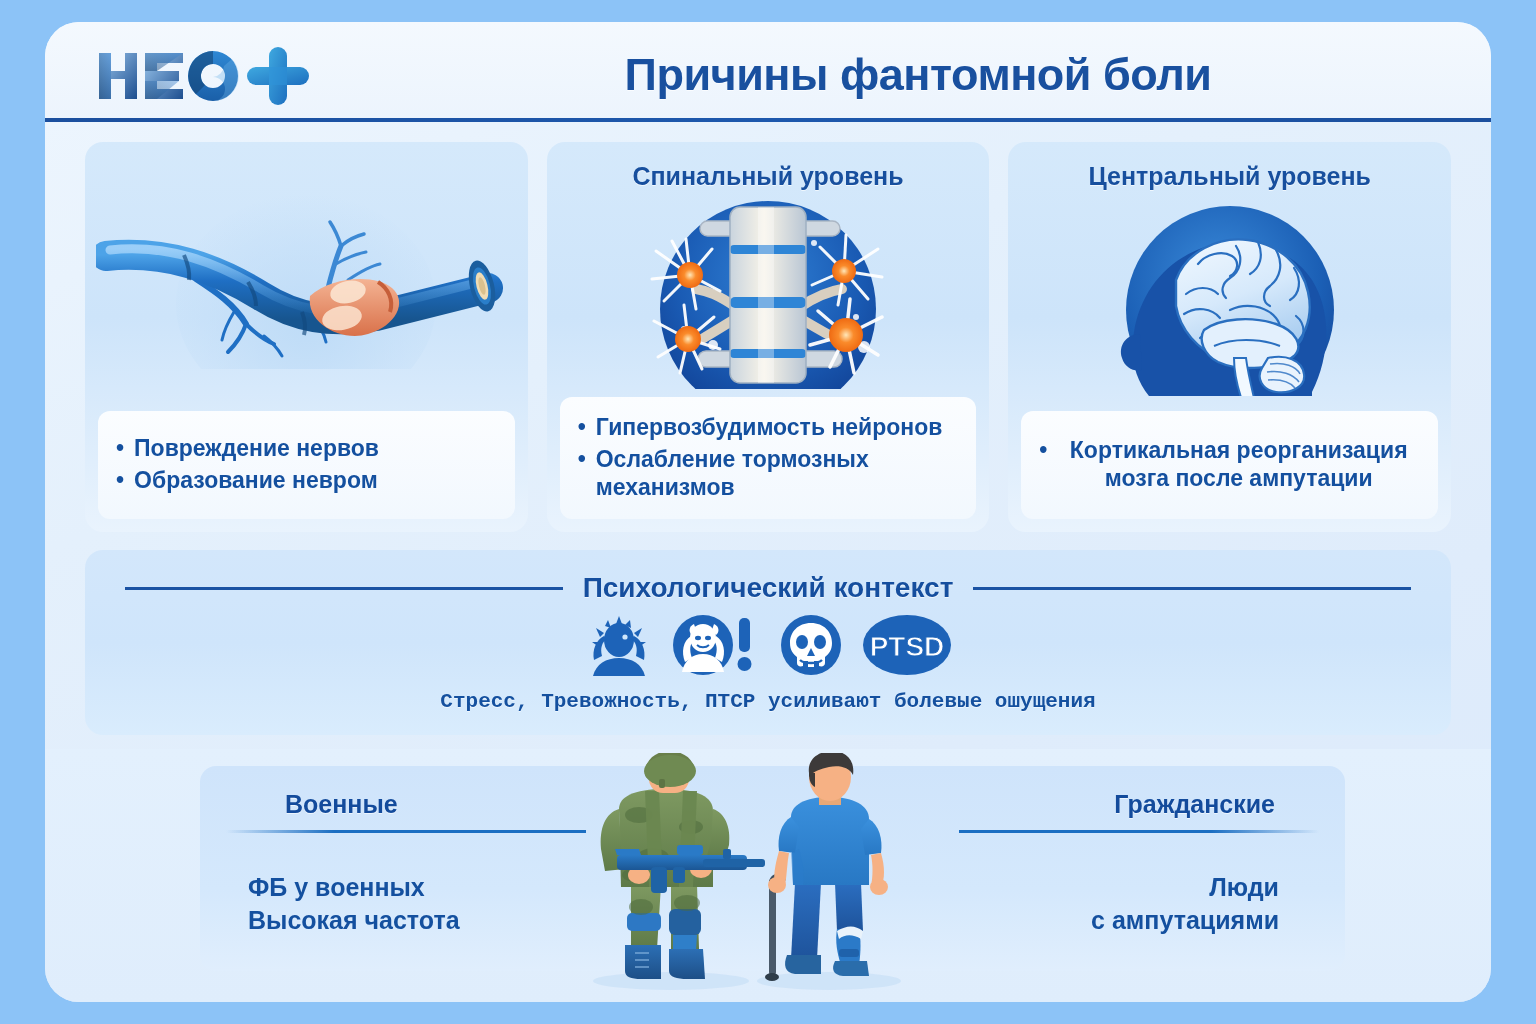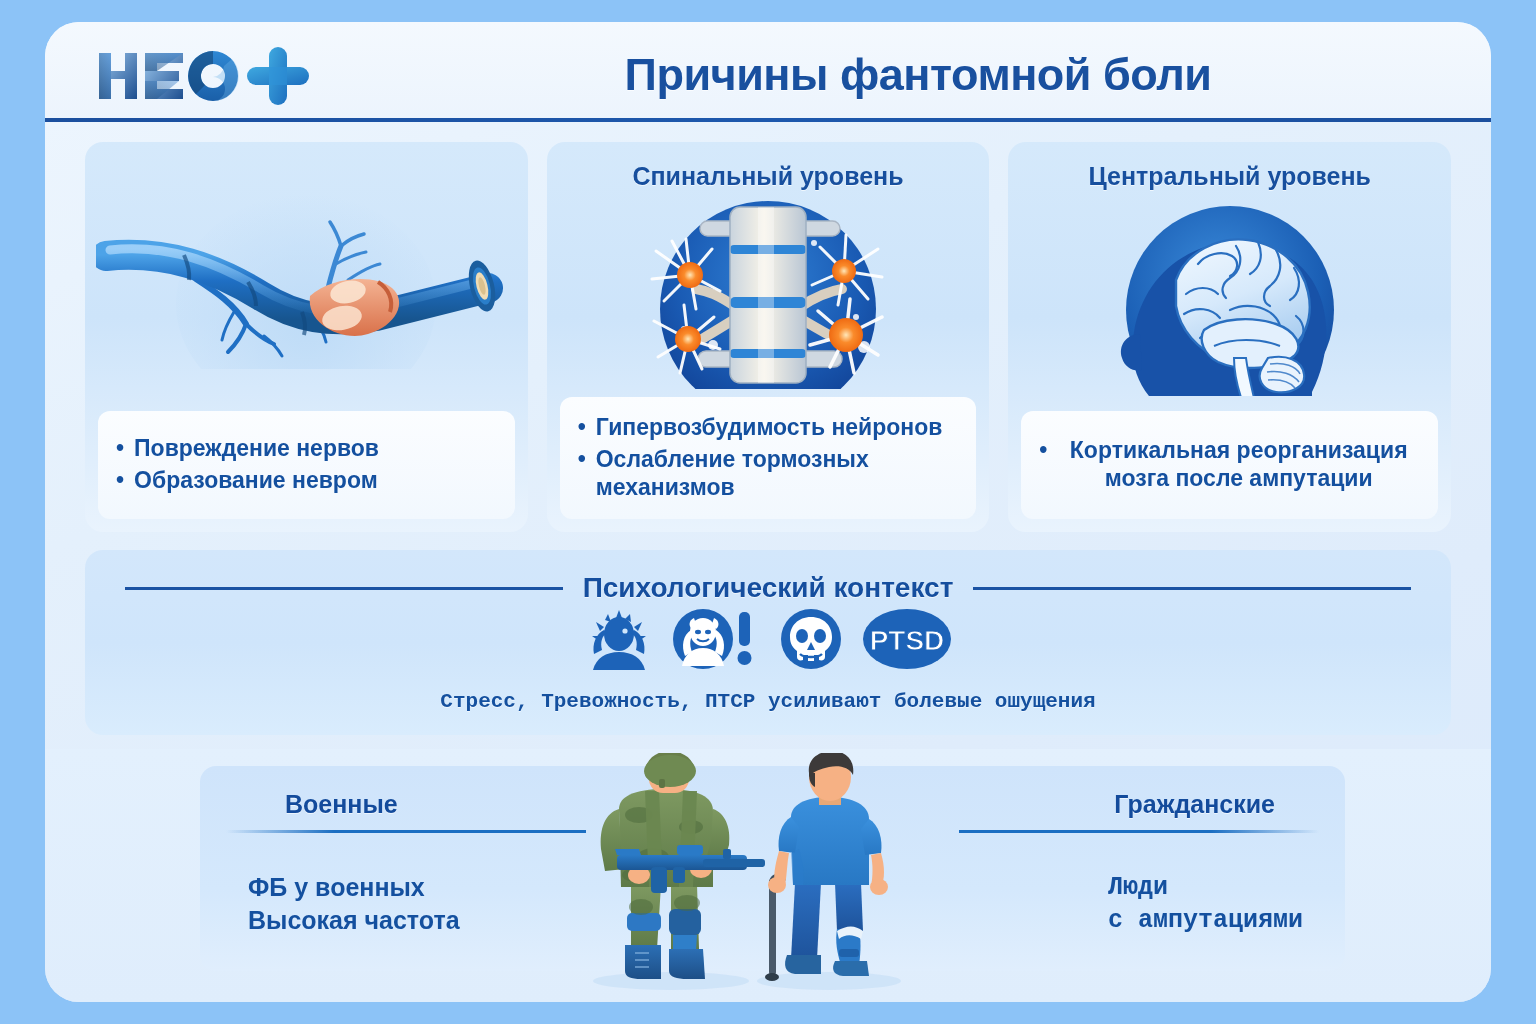--- a/index.html
+++ b/index.html
@@ -123,21 +123,21 @@
     display: flex; align-items: center; gap: 20px;
   }
   .psy-rule { flex: 1 1 auto; height: 3px; background: #1b53a3; }
   .psy-title {
     flex: 0 0 auto;
     font-size: 28px; font-weight: bold; color: #154e9e;
     white-space: nowrap;
     text-shadow: 0 1px 0 rgba(255,255,255,.6);
   }
   .psy-icons {
-    position: absolute; left: 0; right: 0; top: 58px;
+    position: absolute; left: 0; right: 0; top: 64px;
     display: flex; justify-content: center; align-items: center; gap: 18px;
   }
   .psy-icons svg { display: block; }
   .psy-caption {
     position: absolute; left: 0; right: 0; bottom: 22px;
     text-align: center;
     font-size: 21px; font-weight: 600; color: #14509f;
     text-shadow: 0 1px 0 rgba(255,255,255,.55);
     font-family: Liberation Mono, monospace;
   }
@@ -177,21 +177,21 @@
   }
   .bgroup.left .bg-rule  { left: 26px; width: 360px; }
   .bgroup.right .bg-rule { right: 26px; width: 360px;
     background: linear-gradient(270deg, rgba(27,83,163,0) 0%, #1b6ec2 30%, #1b6ec2 100%); }
 
   .bg-text {
     position: absolute; top: 105px;
     font-size: 25px; color: #14509f; font-weight: 600; line-height: 1.32;
   }
   .bgroup.left  .bg-text { left: 48px; text-align: left; }
-  .bgroup.right .bg-text { right: 42px; text-align: left; font-family: Liberation Mono, monospace; }
+  .bgroup.right .bg-text { right: 66px; text-align: right; }
 
   .figure {
     position: absolute; bottom: -18px;
     pointer-events: none;
   }
   .fig-soldier  { right: -10px; bottom: -20px; }
   .fig-civilian { left: -44px;  bottom: -20px; }
   .figure svg { display: block; }
 </style>
 </head>

